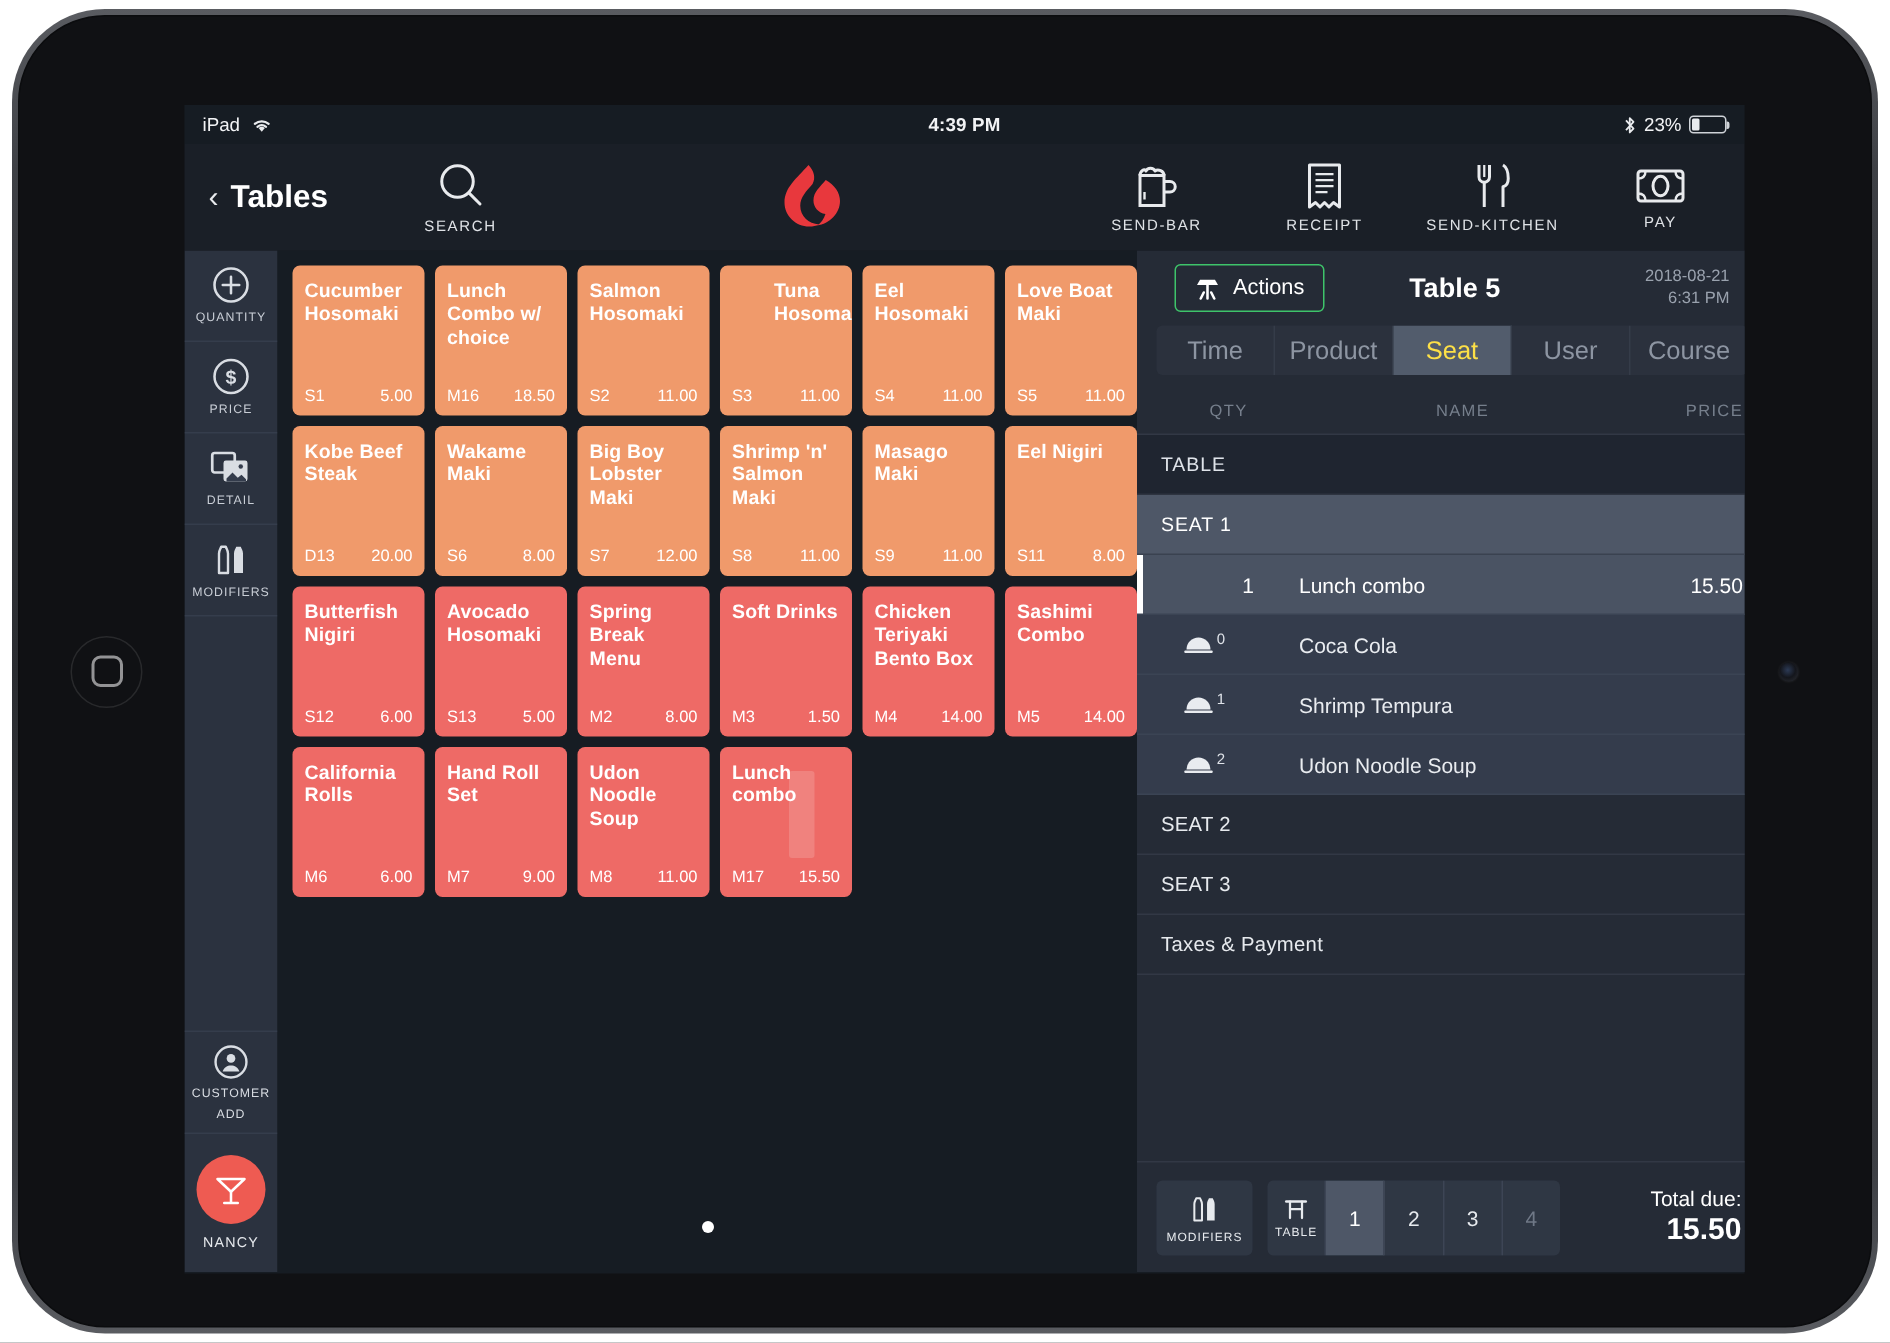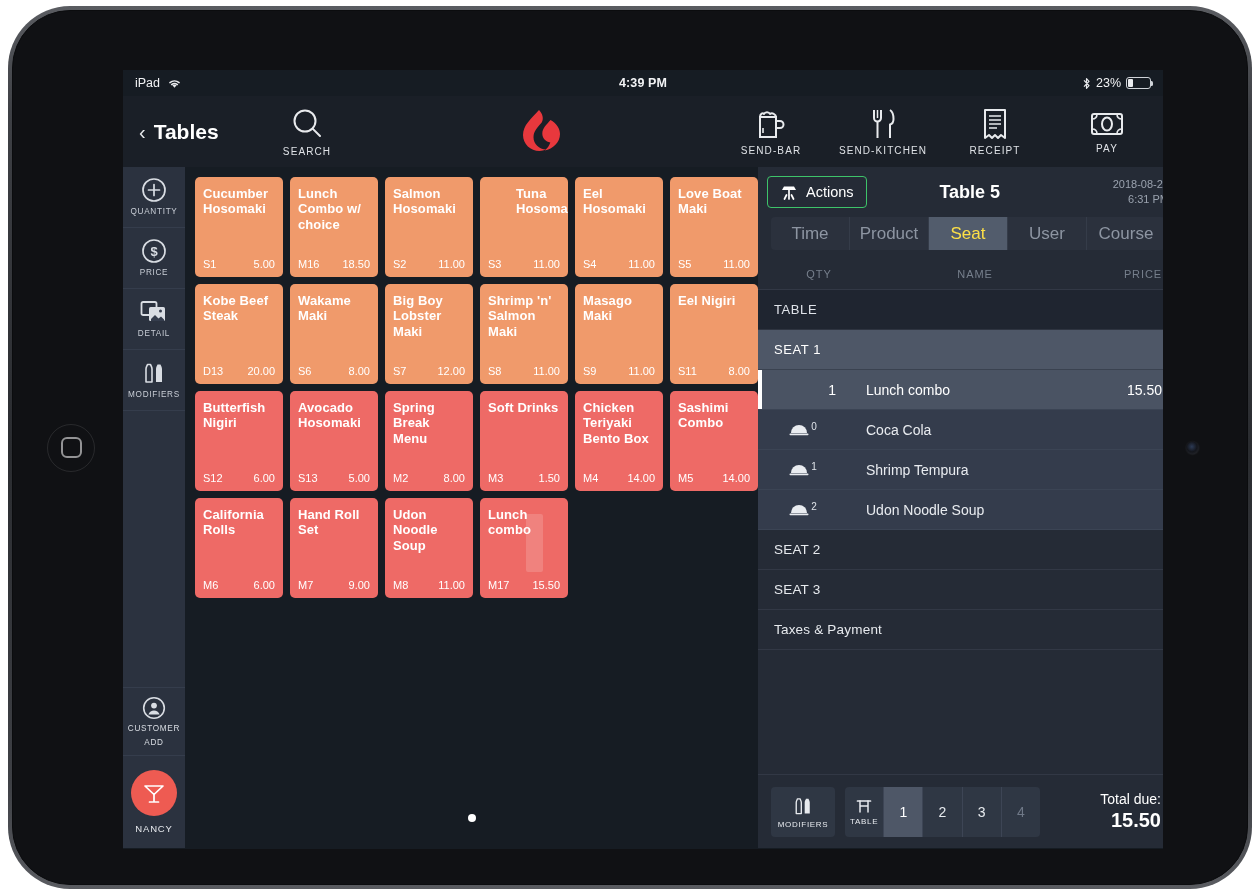--- a/index.html
+++ b/index.html
@@ -142,21 +142,21 @@
     position: absolute; left: 0; right: 0; bottom: 26px;
     display: flex; justify-content: center; gap: 8px;
   }
   #page-dots .dot { width: 8px; height: 8px; border-radius: 50%; background: #fff; }
 
   
   #panel {
     width: 420px; flex: 0 0 420px; background: #252b36;
     display: flex; flex-direction: column;
   }
-  #panel-head { height: 50px; display: flex; align-items: center; padding: 0 9px; }
+  #panel-head { height: 50px; display: flex; align-items: center; padding: 0 25px; }
   #actions-btn {
     border: 1px solid #3ec46a; border-radius: 4px; height: 32px;
     display: flex; align-items: center; gap: 8px; padding: 0 12px; color: #fff;
     font-size: 14.5px;
   }
   #panel-title { flex: 1 1 auto; text-align: center; color: #fff; font-size: 18px; font-weight: bold; }
   #panel-date { text-align: right; color: #9aa2ae; font-size: 11px; line-height: 1.35; width: 96px;}
 
   #seg { display: flex; margin: 0 13px 0 13px; border-radius: 4px; overflow: hidden; background: #2b313d; }
   .seg-item {
@@ -300,36 +300,36 @@
                 <path d="M20 13h4a3.5 3.5 0 0 1 0 7h-4" stroke="#e8eaed" stroke-width="2" fill="none"></path>
                 <path d="M4 9c0-3 3-5 4-3 1-2.5 5-2.5 6 0 2-1.5 6 0 6 3" stroke="#e8eaed" stroke-width="2" fill="none" stroke-linejoin="round"></path>
                 <path d="M7 20v5" stroke="#e8eaed" stroke-width="1.6"></path>
               </svg>
             </span>
             <span class="cap">SEND-BAR</span>
           </div>
           <div class="nav-btn">
             <span>
               <svg width="26" height="32" viewBox="0 0 26 32">
+                <path d="M3 2h20v28l-4-3-3 3-3-3-3 3-3-3-4 3z" stroke="#e8eaed" stroke-width="2" fill="none" stroke-linejoin="round"></path>
+                <path d="M7 8h12M7 12h12M7 16h12M7 20h8" stroke="#e8eaed" stroke-width="1.5"></path>
+              </svg>
+            </span>
+            <span class="cap">RECEIPT</span>
+          </div>
+          <div class="nav-btn">
+            <span>
+              <svg width="26" height="32" viewBox="0 0 26 32">
                 <path d="M4 2v8a3.5 3.5 0 0 0 7 0V2" stroke="#e8eaed" stroke-width="2" fill="none"></path>
                 <path d="M7.5 13.5V30" stroke="#e8eaed" stroke-width="2"></path>
                 <path d="M7.5 2v8" stroke="#e8eaed" stroke-width="1.5"></path>
                 <path d="M20 2c2.5 1.5 3.5 5 3.5 9 0 3-1.2 5-3.5 5.5V30" stroke="#e8eaed" stroke-width="2" fill="none" stroke-linejoin="round"></path>
               </svg>
             </span>
             <span class="cap">SEND-KITCHEN</span>
-          </div>
-          <div class="nav-btn">
-            <span>
-              <svg width="26" height="32" viewBox="0 0 26 32">
-                <path d="M3 2h20v28l-4-3-3 3-3-3-3 3-3-3-4 3z" stroke="#e8eaed" stroke-width="2" fill="none" stroke-linejoin="round"></path>
-                <path d="M7 8h12M7 12h12M7 16h12M7 20h8" stroke="#e8eaed" stroke-width="1.5"></path>
-              </svg>
-            </span>
-            <span class="cap">RECEIPT</span>
           </div>
           <div class="nav-btn">
             <span>
               <svg width="34" height="28" viewBox="0 0 34 28">
                 <rect x="2" y="4" width="30" height="20" rx="2" stroke="#e8eaed" stroke-width="2" fill="none"></rect>
                 <ellipse cx="17" cy="14" rx="5" ry="6.5" stroke="#e8eaed" stroke-width="2" fill="none"></ellipse>
                 <path d="M2 9c3.5 0 5-2 5-5M32 9c-3.5 0-5-2-5-5M2 19c3.5 0 5 2 5 5M32 19c-3.5 0-5 2-5 5" stroke="#e8eaed" stroke-width="1.6" fill="none"></path>
               </svg>
             </span>
             <span class="cap">PAY</span>

